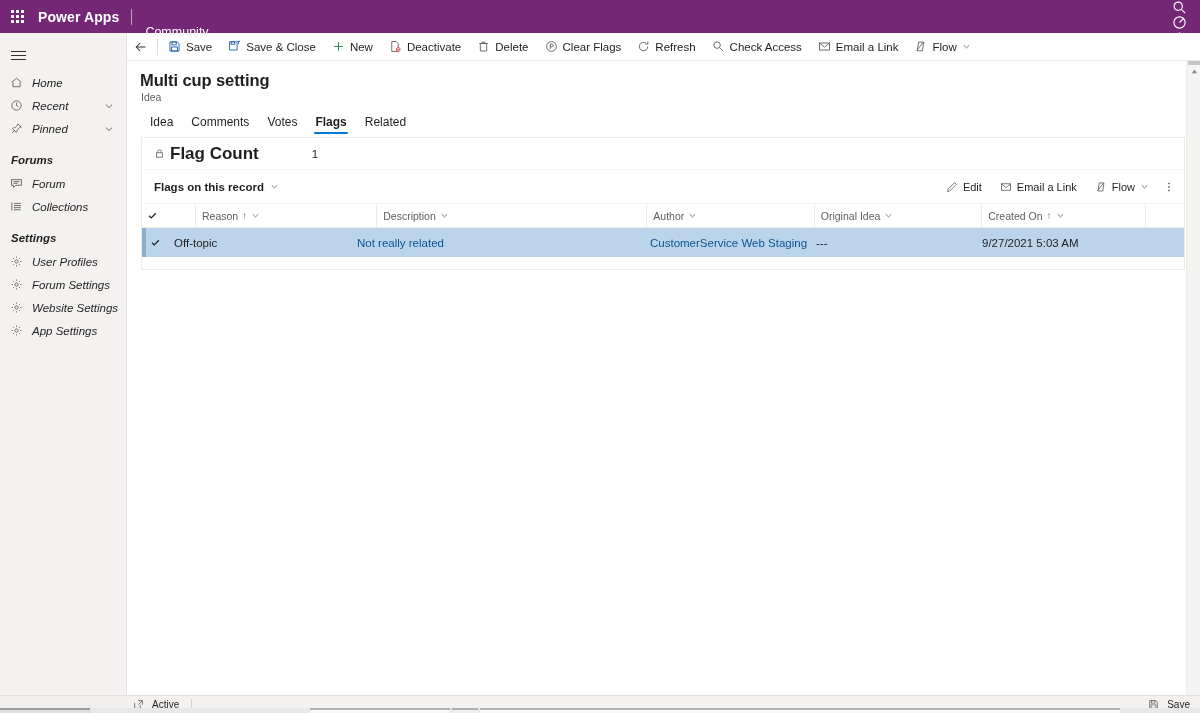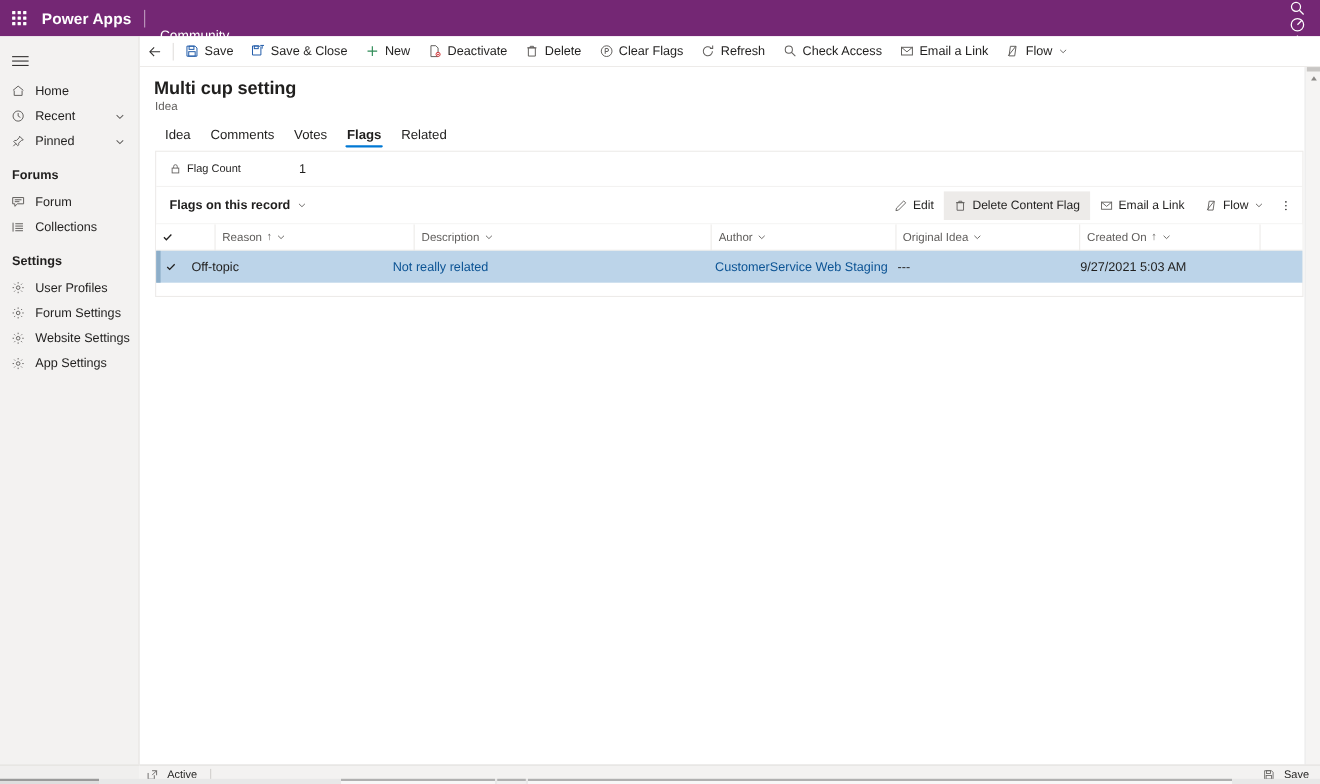--- a/index.html
+++ b/index.html
@@ -47,20 +47,21 @@
     font-size: 9.5px; display: flex; align-items: center; justify-content: center;
     margin: 0 11px 0 6px; cursor: pointer; letter-spacing:.2px;
   }
 
   
   .sidebar {
     position: absolute; top: 33px; left: 0; width: 127px; height: 662px;
     background: #f3f2f1;
     border-right: 1px solid #e1dfdd;
     padding-top: 6px;
+    font-style: italic;
   }
   .hamburger {
     width: 40px; height: 32px; display:flex; align-items:center;
     padding-left: 11px; cursor: pointer;
   }
   .hamburger span { display:block; width:15px; height:1px; background:#323130; position:relative; }
   .hamburger span:before, .hamburger span:after {
     content:""; position:absolute; left:0; width:15px; height:1px; background:#323130;
   }
   .hamburger span:before { top:-4px; }
@@ -132,21 +133,21 @@
   
   .card {
     position: absolute; left: 14px; top: 76px; width: 1044px; height: 133px;
     background:#fff; border: 1px solid #edebe9;
   }
   .flagcount-row {
     height: 32px; display:flex; align-items:center;
     border-bottom: 1px solid #f3f2f1; padding-left: 12px;
   }
   .lock-ico { color:#605e5c; display:flex; align-items:center; margin-right:5px; }
-  .flagcount-label { font-size: 10px; color:#201f1e; }
+  .flagcount-label { font-size: 17px; color:#201f1e;font-weight:bold; }
   .flagcount-value { font-size: 11.5px; color:#201f1e; margin-left: 53px; }
 
   .subgrid-head {
     height: 34px; display:flex; align-items:center; padding-left: 12px;
     border-bottom: 1px solid #f3f2f1;
   }
   .subgrid-title {
     font-size: 11.5px; font-weight:bold; color:#201f1e; cursor:pointer;
     display:flex; align-items:center; gap:6px;
   }
@@ -569,30 +570,20 @@
       <div class="subgrid-cmds">
         <div class="sg-btn">
           <span class="cmd-ico">
             <svg width="12" height="12" viewBox="0 0 16 16" fill="none" stroke="currentColor" stroke-width="1.1">
               <path d="M11.4 2.2 13.8 4.6 5.1 13.3 2 14l.7-3.1z"></path>
             </svg>
           </span>
           <span>Edit</span>
         </div>
 
-        <div class="sg-btn selected">
-          <span class="cmd-ico">
-            <svg width="12" height="12" viewBox="0 0 16 16" fill="none" stroke="currentColor" stroke-width="1.1">
-              <path d="M4.1 4.3h7.8v9.2H4.1z"></path>
-                <line x1="2.8" y1="4.3" x2="13.2" y2="4.3"></line>
-              <path d="M6.2 4.3V2.6h3.6v1.7"></path>
-            </svg>
-          </span>
-          <span>Delete Content Flag</span>
-        </div>
 
         <div class="sg-btn">
           <span class="cmd-ico">
             <svg width="12" height="12" viewBox="0 0 16 16" fill="none" stroke="currentColor" stroke-width="1.1">
               <rect x="1.9" y="3.7" width="12.2" height="8.6"></rect>
                 <path d="M1.9 3.7 8 8.8l6.1-5.1"></path>
             </svg>
           </span>
           <span>Email a Link</span>
         </div>

